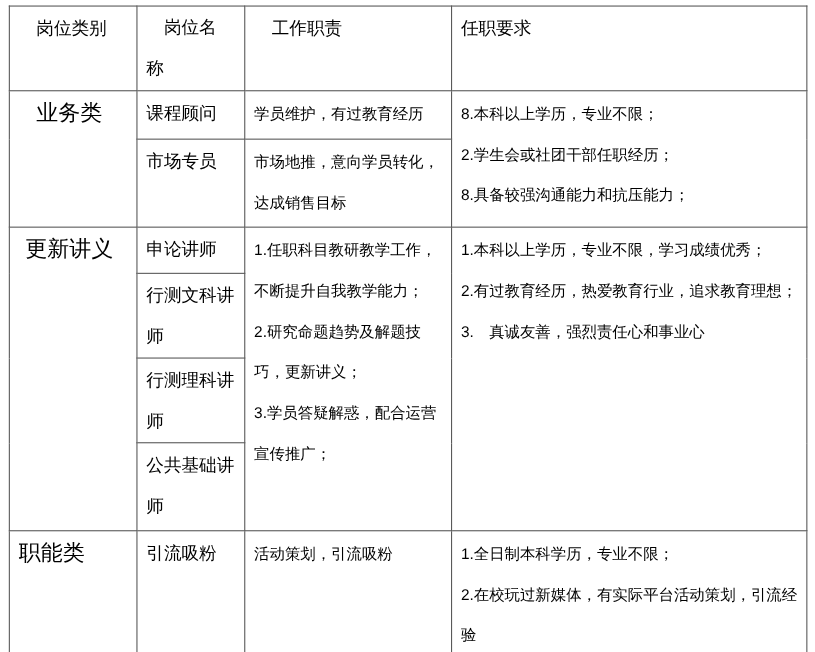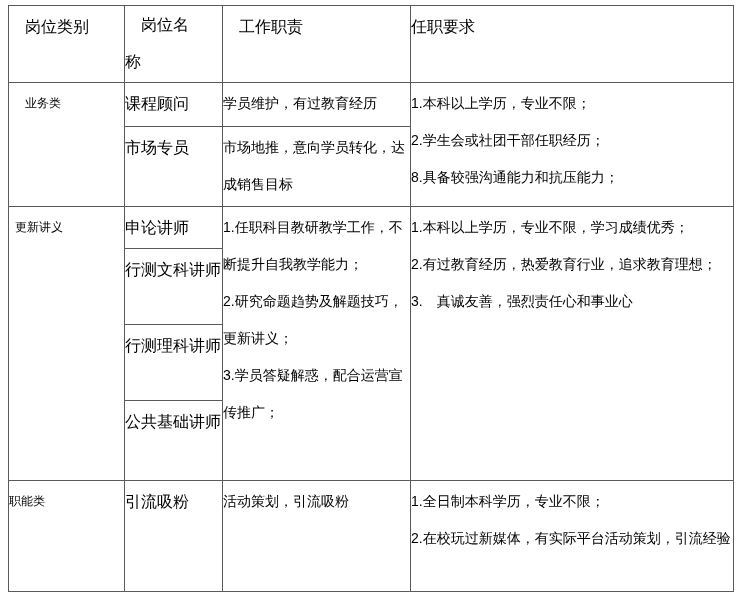--- a/index.html
+++ b/index.html
@@ -19,21 +19,21 @@
   table.jobs {
     position: absolute;
     left: 8px;
     top: 5px;
     width: 725px;
     border-collapse: collapse;
     table-layout: fixed;
   }
   table.jobs td, table.jobs th {
     border: 1px solid #5a5a5a;
-    padding: 2px 0 0 0;
+    padding: 2px 0 0 8px;
     vertical-align: top;
     font-weight: normal;
     text-align: left;
     line-height: 37px;
     overflow: hidden;
   }
   col.c1 { width: 116px; }
   col.c2 { width: 98px; }
   col.c3 { width: 188px; }
   col.c4 { width: 323px; }
@@ -45,21 +45,21 @@
   }
   th.h1 { padding-left: 12px; text-indent: 16px; }
   th.h2 { padding-left: 4px; font-family: Liberation Mono, monospace; }
   th.h2 .wrapbox { display: inline-block; width: 72px; text-indent: 16px; }
   th.h3 { padding-left: 5px; text-indent: 16px; }
   th.h4 { text-align: center; padding-right: 48px; }
 
   
   td.cat {
     font-weight: bold;
-    font-size: 12px;
+    font-size: 20px;
     vertical-align: middle;
     padding-left: 12px;
   }
   td.cat-business  { text-indent: 16px; }
   td.cat-lecturer  { text-indent: 6px; padding-bottom: 82px; }
   td.cat-function  { text-indent: 0; font-family: Liberation Serif, serif; }
 
   
   td.pname {
     font-weight: bold;
@@ -106,21 +106,21 @@
         <th class="hdr h4">任职要求</th>
       </tr>
 
       <tr style="height:44px;">
         <td class="cat cat-business" rowspan="2">业务类</td>
         <td class="pname">课程顾问</td>
         <td class="duty">
           <div class="para">学员维护，有过教育经历</div>
         </td>
         <td class="req" rowspan="2">
-          <div class="para">1.本科以上学历，专业不限；</div>
+          <div class="para">8.本科以上学历，专业不限；</div>
           <div class="para">2.学生会或社团干部任职经历；</div>
           <div class="para">8.具备较强沟通能力和抗压能力；</div>
         </td>
       </tr>
 
       <tr style="height:80px;">
         <td class="pname">市场专员</td>
         <td class="duty">
           <div class="para">市场地推，意向学员转化，达成销售目标</div>
         </td>

